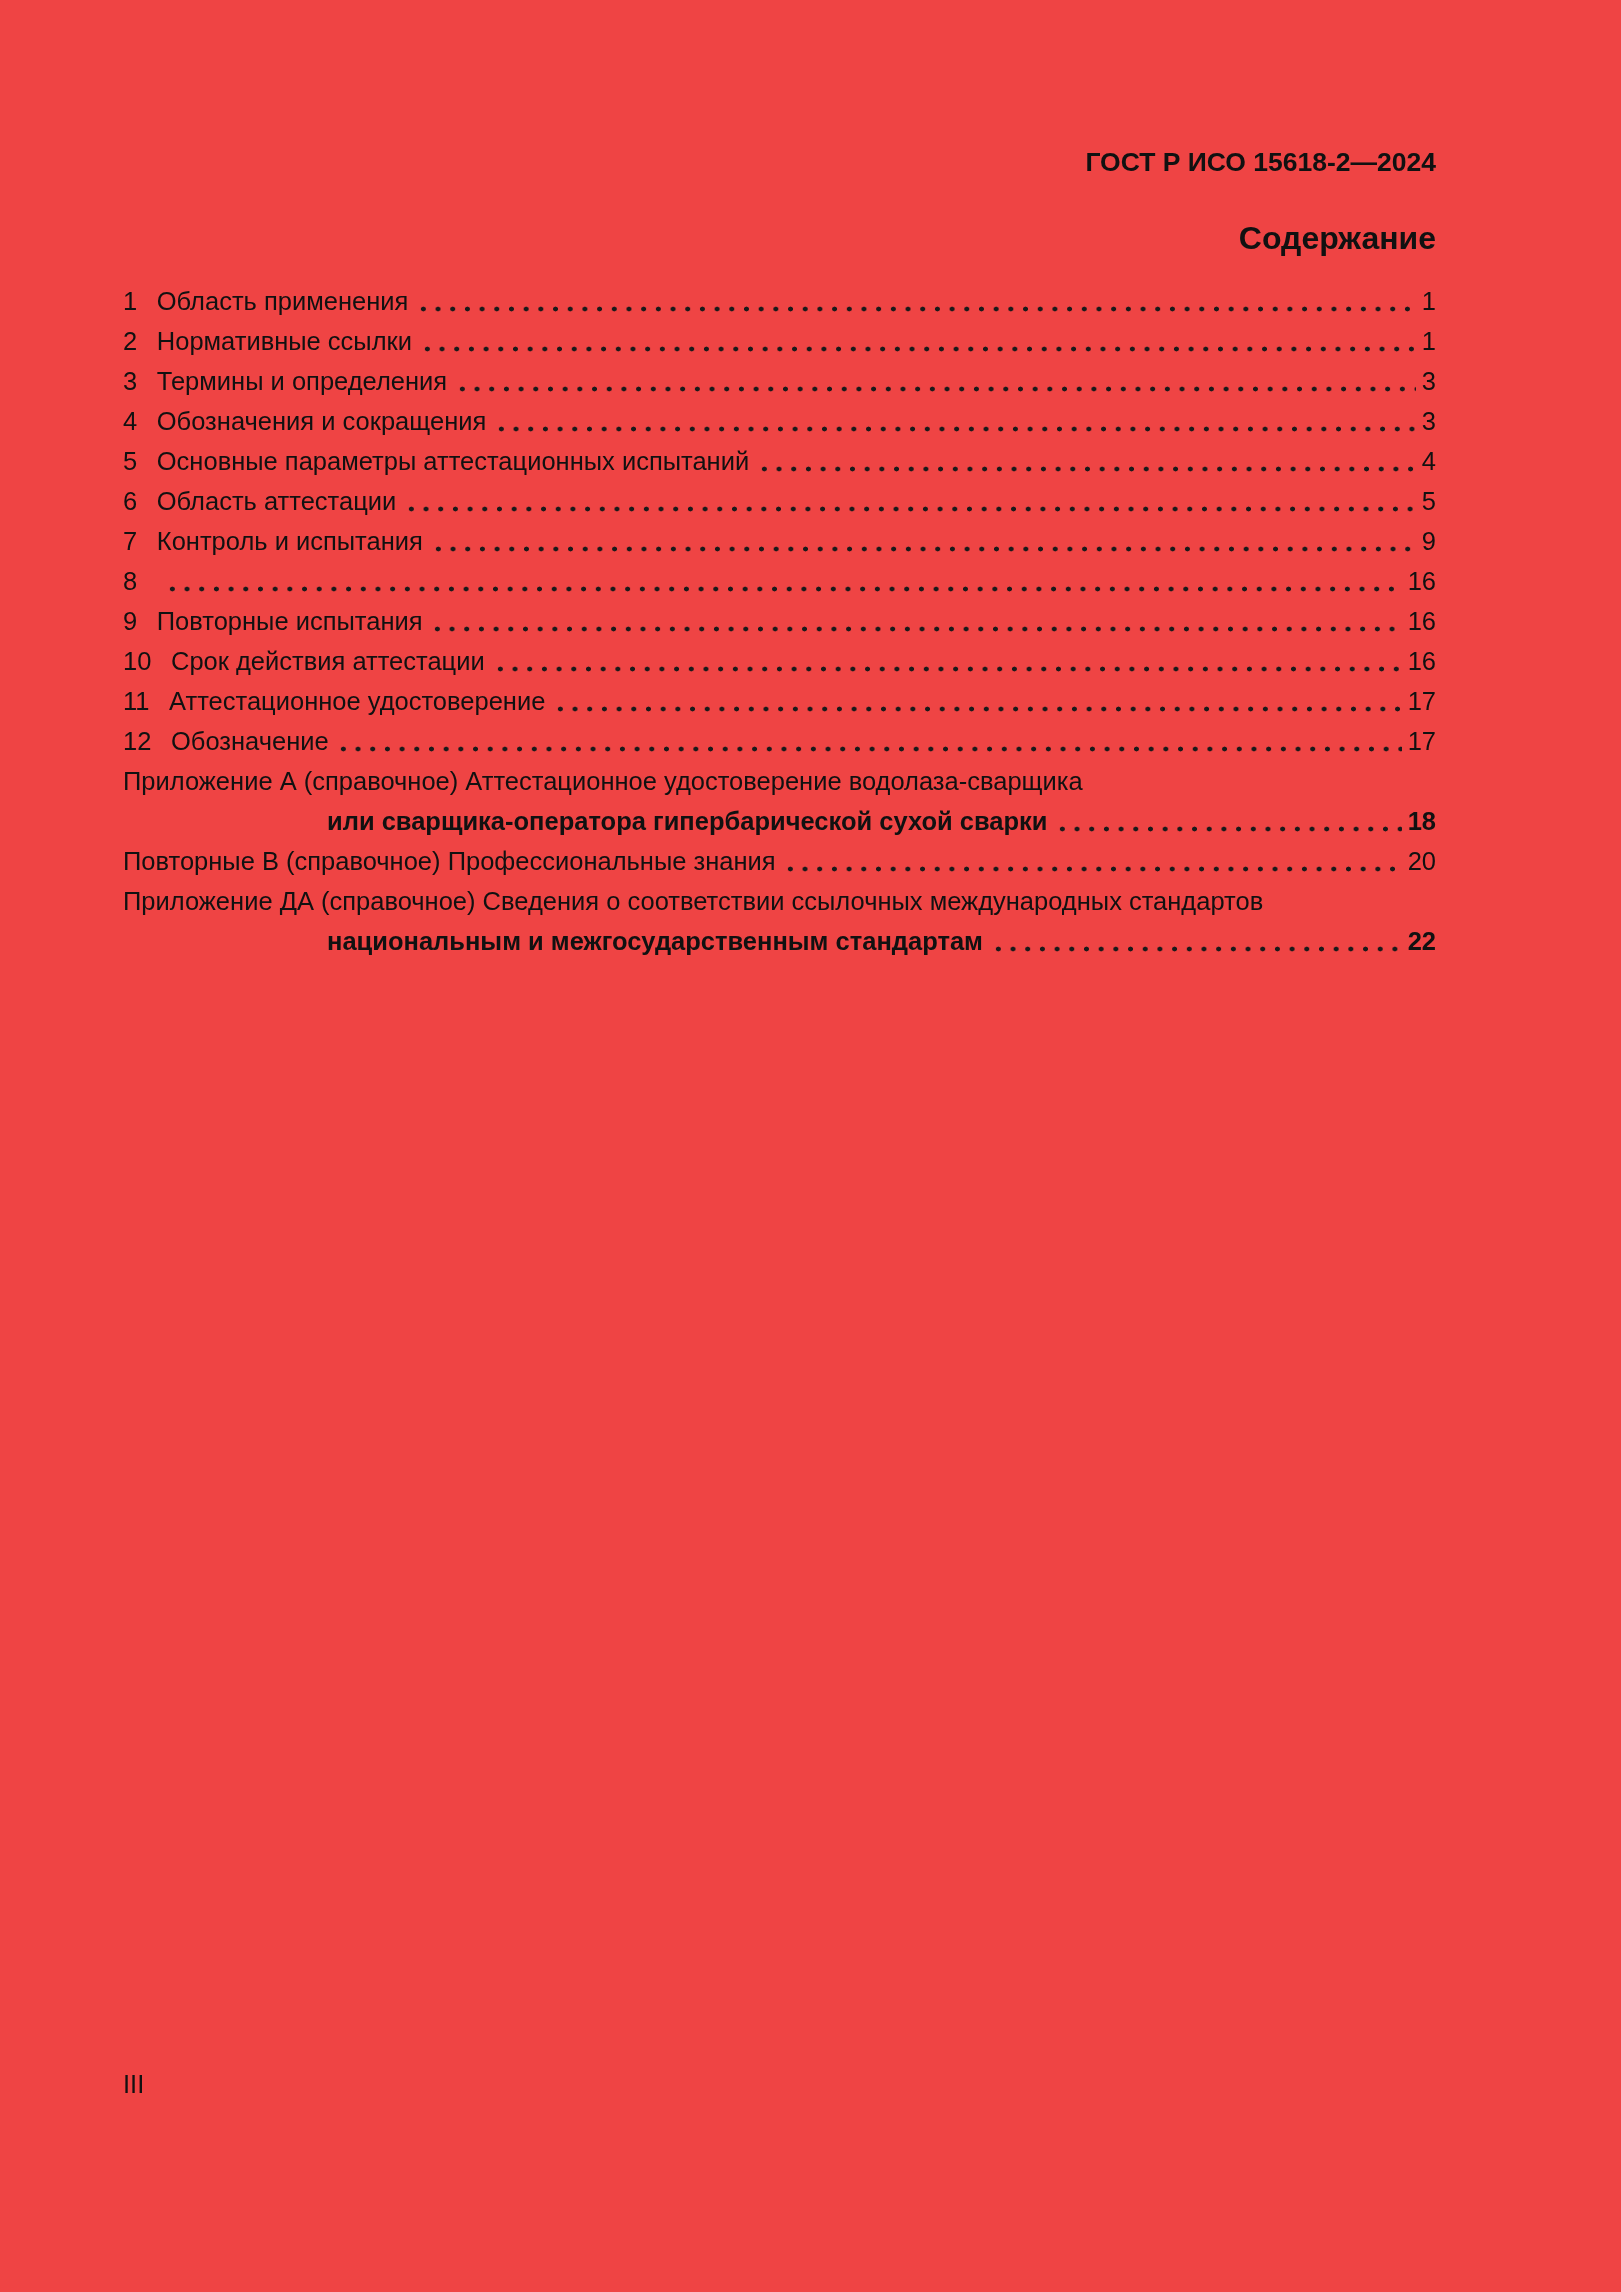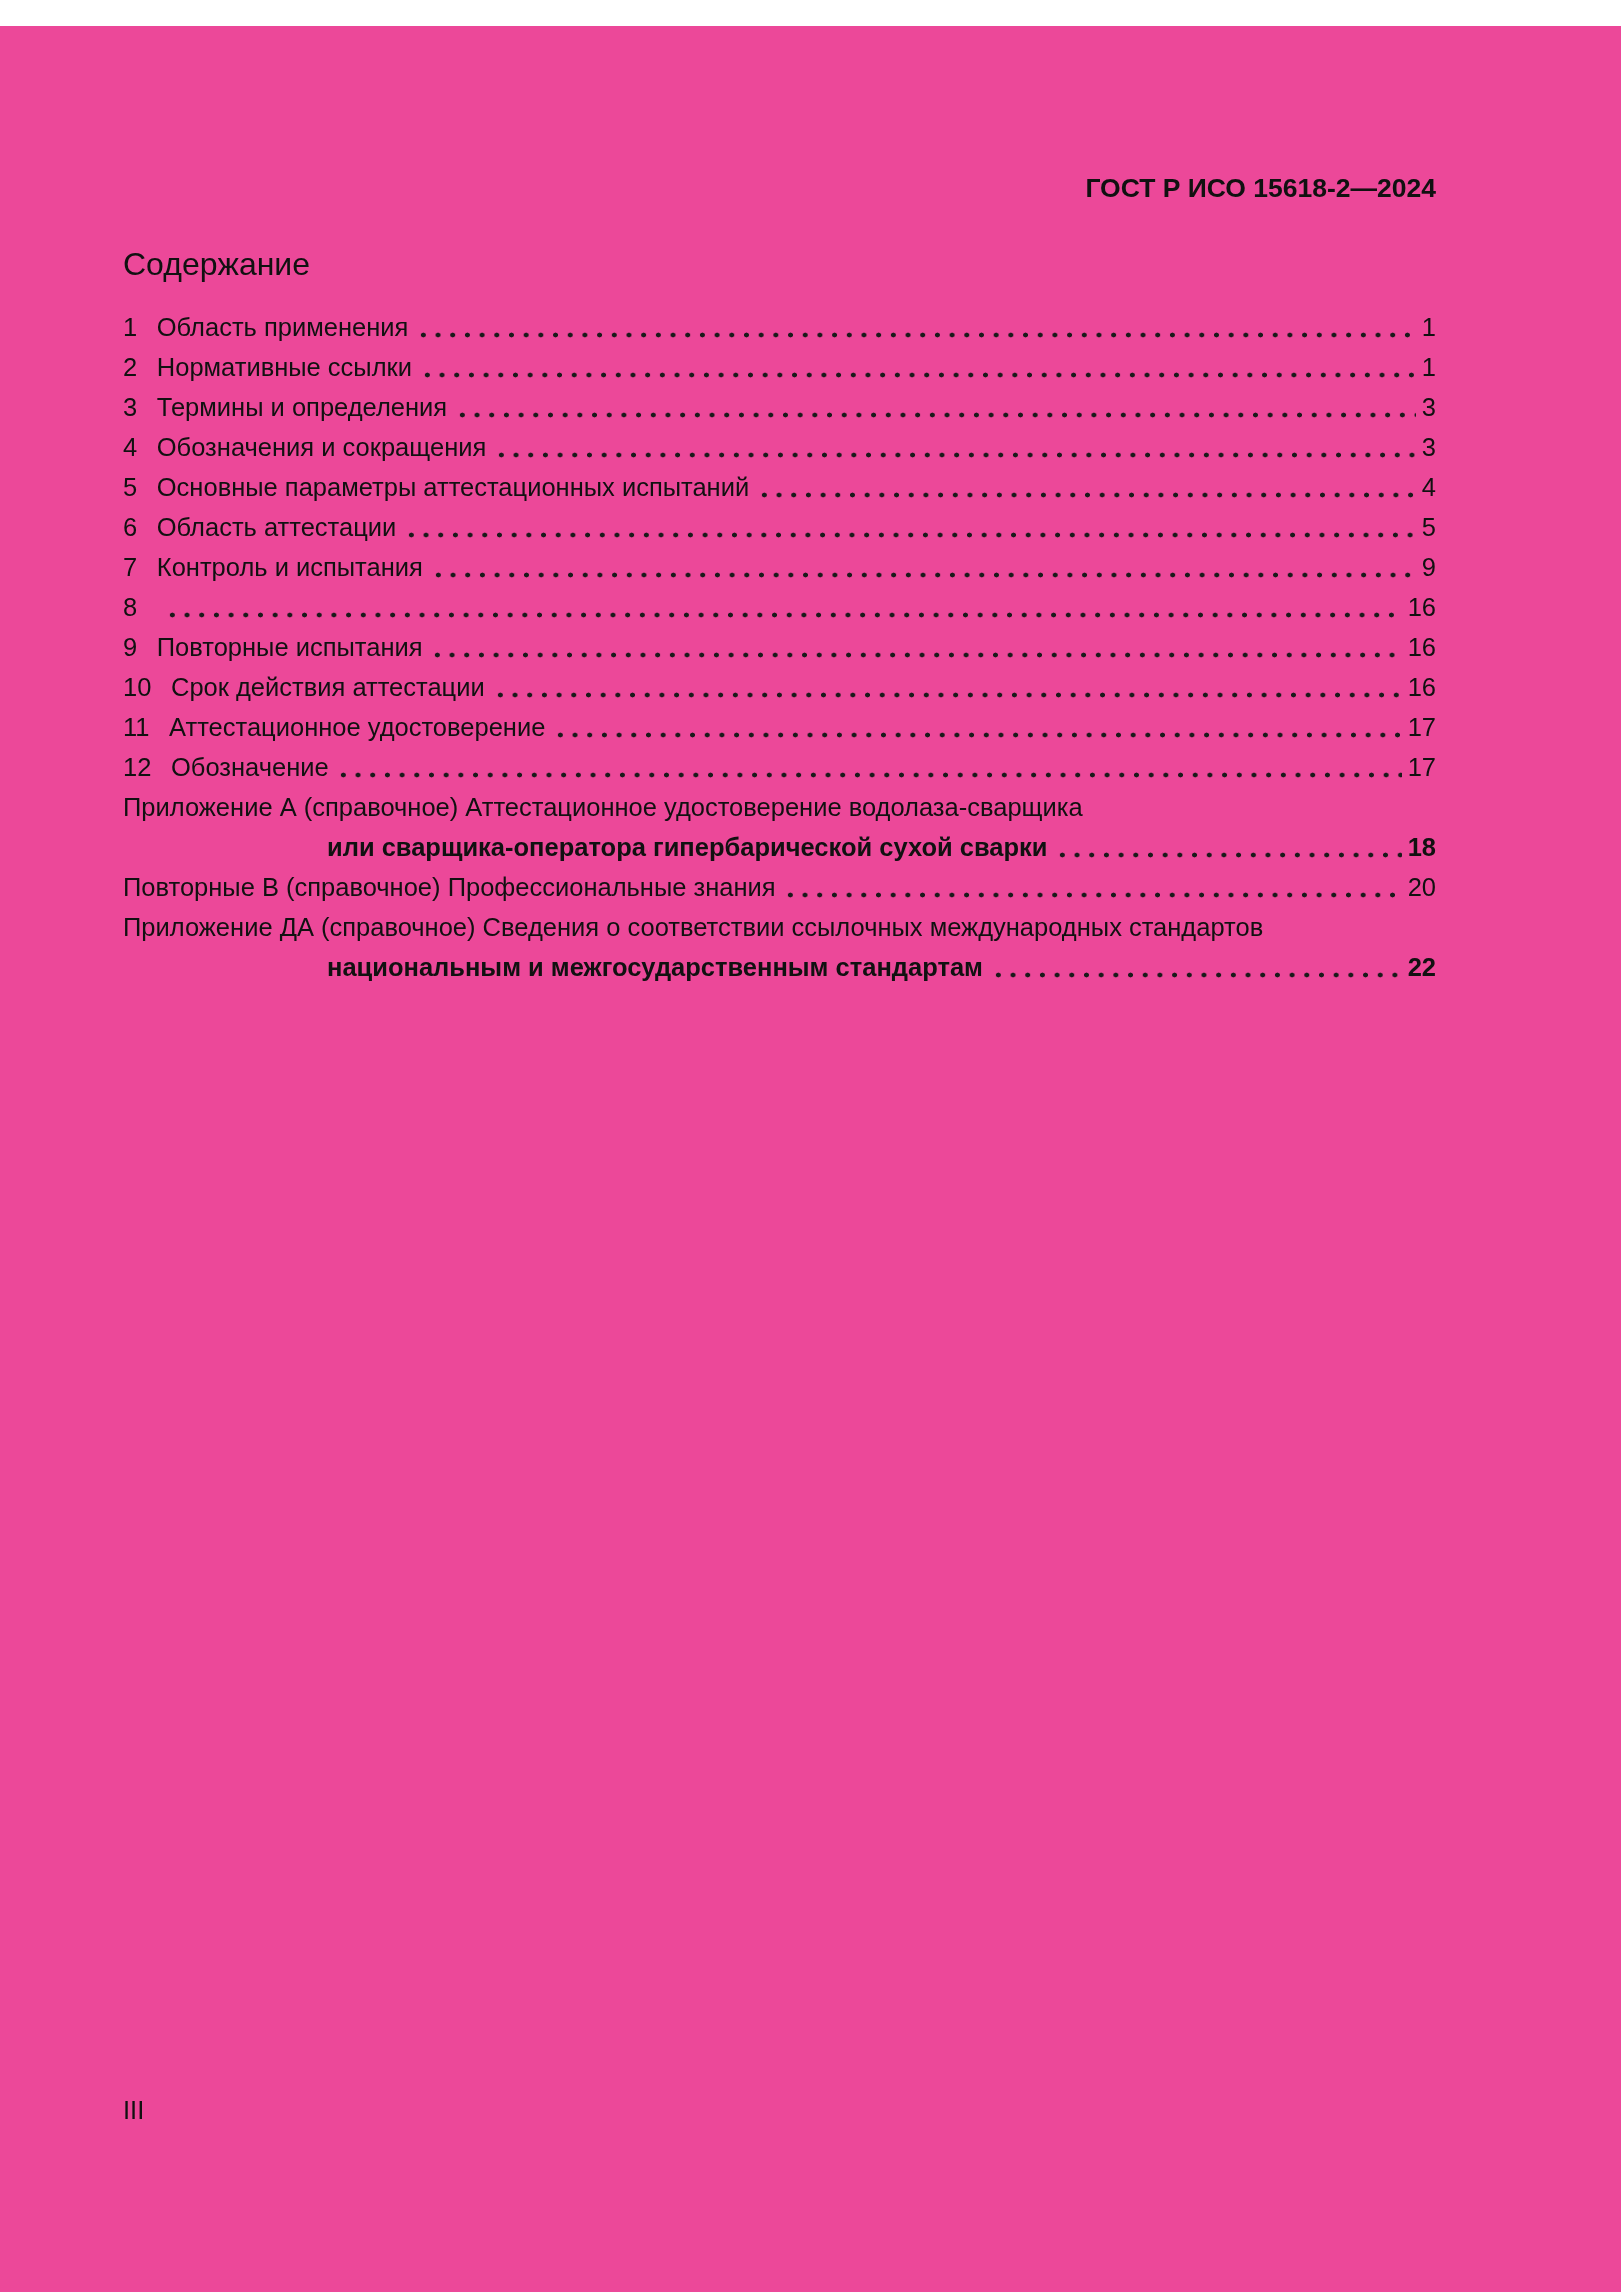--- a/index.html
+++ b/index.html
@@ -8,41 +8,40 @@
     width: 1621px;
     height: 2293px;
     position: relative;
     font-family: "Liberation Sans", sans-serif;
     color: #111111;
     overflow: hidden;
   }
   .page {
     position: absolute;
     inset: 0;
-    background: #ec4899;
-    margin-top: 26px;
+    background: #ef4444;
   }
   .header {
     position: absolute;
     top: 147px;
     left: 123px;
     width: 1313px;
     text-align: right;
     font-size: 26.5px;
     font-weight: bold;
     white-space: nowrap;
   }
   .doc-title {
     position: absolute;
     top: 220px;
     left: 123px;
     width: 1313px;
-    text-align: left;
+    text-align: right;
     font-size: 32px;
-    font-weight: normal;
+    font-weight: bold;
   }
   .toc {
     position: absolute;
     top: 281px;
     left: 123px;
     width: 1313px;
     font-size: 25.5px;
   }
   .row {
     display: flex;

